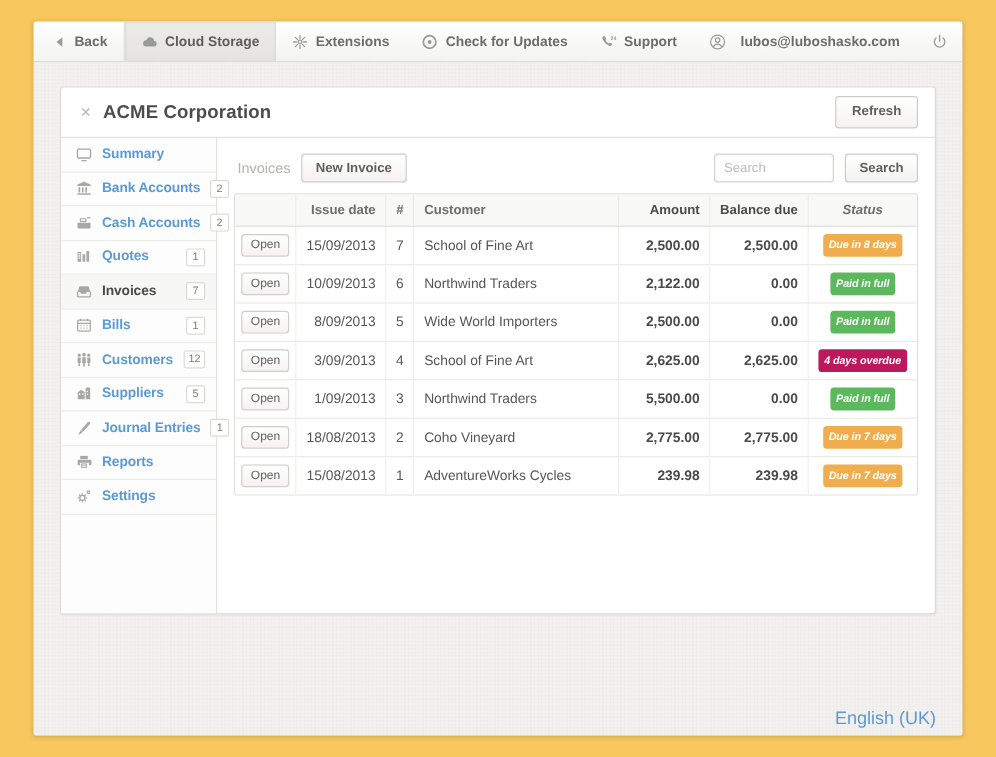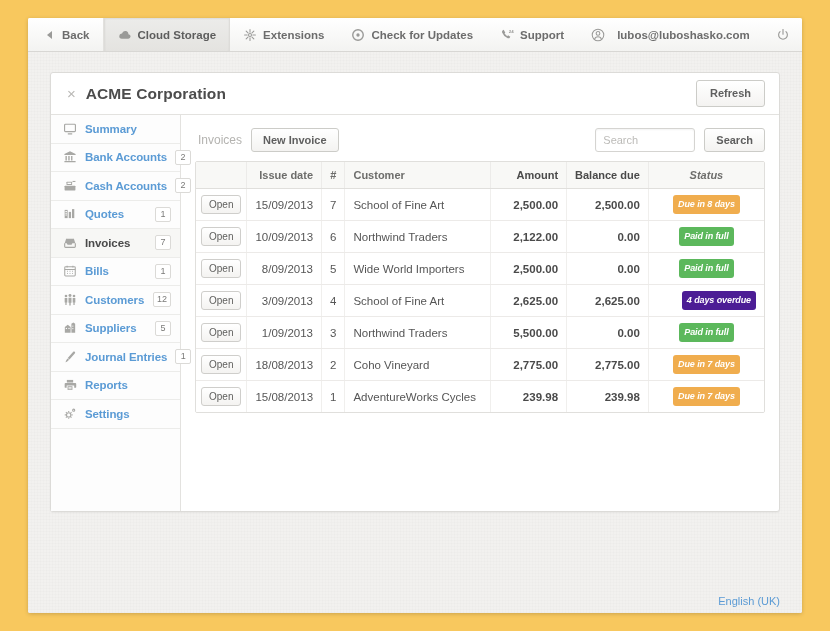--- a/index.html
+++ b/index.html
@@ -294,28 +294,28 @@
     font-weight: bold;
     color: #ffffff;
     border-radius: 3px;
     padding: 5px 5px;
     line-height: 1;
     white-space: nowrap;
     letter-spacing: -0.1px;
   }
   .pill-due     { background: #f0ad4e; }
   .pill-paid    { background: #5cb85c; }
-  .pill-overdue { background: #4c1d95; margin-left: 25px; }
+  .pill-overdue { background: #be185d; }
 
   
   .footer {
     position: absolute;
     right: 22px;
     bottom: 6px;
-    font-size: 11px;
+    font-size: 15px;
   }
   .footer a { color: #5b9bd5; text-decoration: none; }
 </style>
 </head>
 <body>
 
 <div class="window">
 
   <div class="topbar">
     <div class="topbar-left" id="topbar-left">

